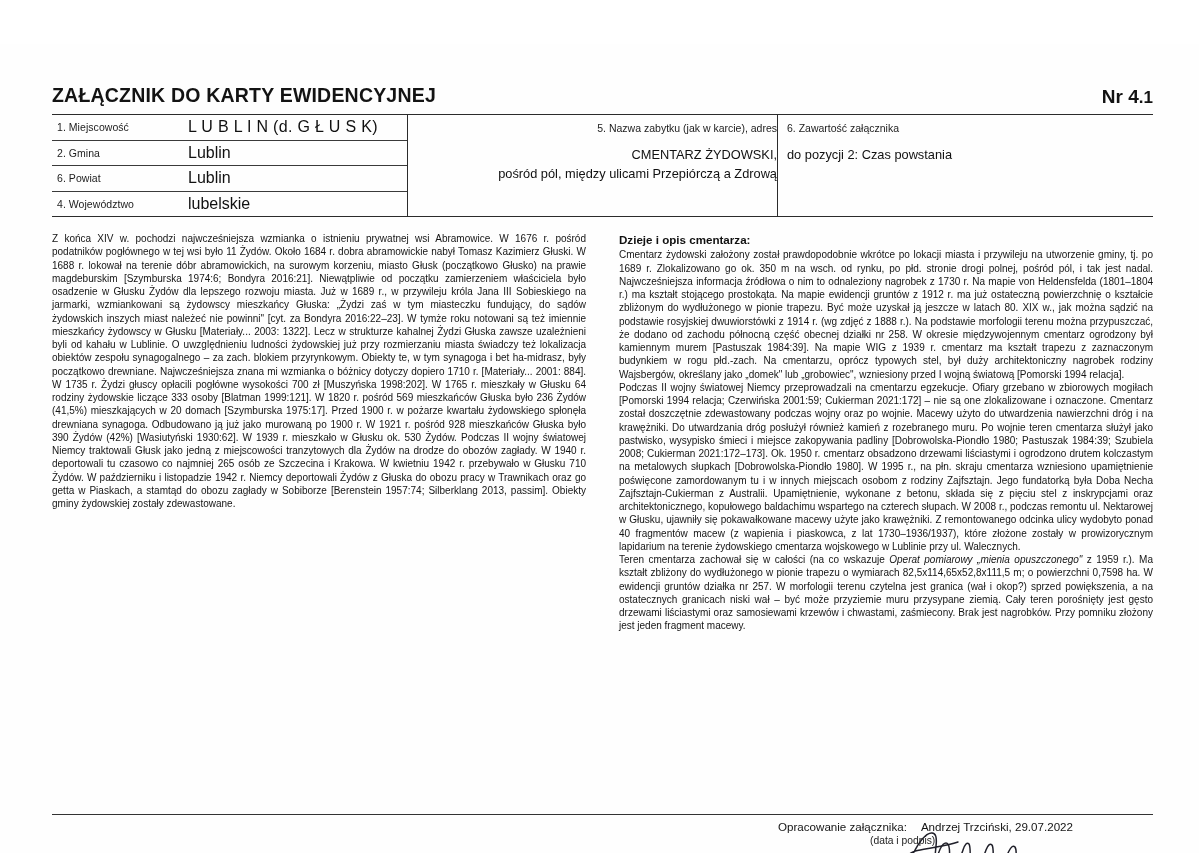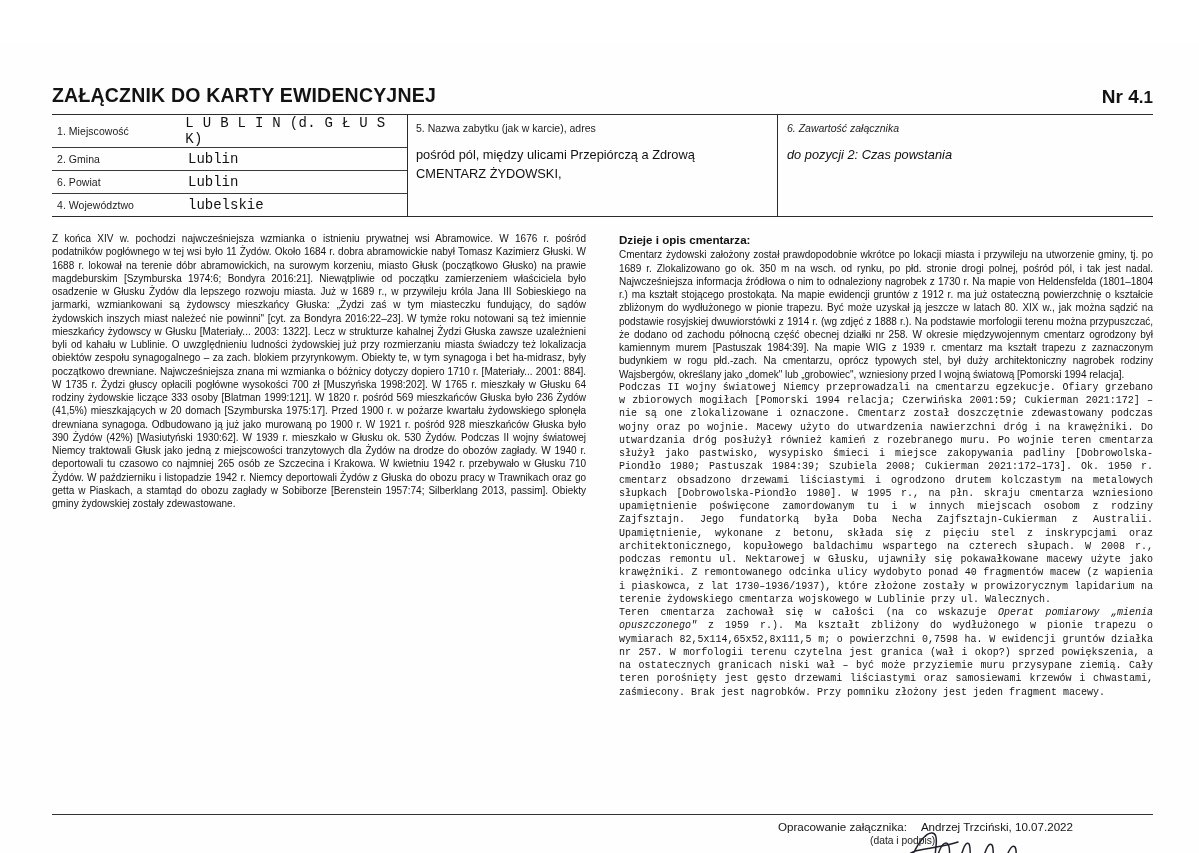--- a/index.html
+++ b/index.html
@@ -75,37 +75,36 @@
     padding-left: 5px;
   }
   .id-row:last-child { border-bottom: none; }
   .id-row-label {
     width: 131px;
     font-size: 10.5px;
     color: #1c1c1c;
     letter-spacing: 0.05px;
   }
   .id-row-value {
-    font-size: 14px;
+    font-size: 16px;
     color: #111;
-    font-family: Liberation Mono, monospace;
   }
   .id-row-value.spaced { letter-spacing: 0.3px; }
 
   .id-col-mid {
     width: 370px;
     box-sizing: border-box;
     border-right: 1.4px solid #2b2b2b;
     padding: 7px 0 0 8px;
+    text-align: right;
   }
   .id-col-right {
     flex: 1;
     box-sizing: border-box;
     padding: 7px 0 0 9px;
-    font-style: italic;
   }
   .cell-head {
     font-size: 10.5px;
     color: #1c1c1c;
     margin-bottom: 12px;
   }
   .cell-body {
     font-size: 12.8px;
     color: #111;
     line-height: 1.45;
@@ -132,21 +131,21 @@
   }
   .para {
     font-size: 10px;
     line-height: 1.325;
     text-align: justify;
     text-justify: inter-word;
     color: #141414;
     margin: 0;
     hyphens: none;
   }
-  .para + .para { margin-top: 0px; font-family: Liberation Mono, monospace; }
+  .para + .para { margin-top: 0px; }
   .para em { font-style: italic; }
 
   
   .footer-rule {
     position: absolute;
     left: 52px;
     top: 770px;
     width: 1101px;
     border-top: 1.5px solid #333;
   }
@@ -207,22 +206,22 @@
       </div>
       <div class="id-row">
         <div class="id-row-label">4. Województwo</div>
         <div class="id-row-value">lubelskie</div>
       </div>
     </div>
 
     <div class="id-col-mid">
       <div class="cell-head">5. Nazwa zabytku (jak w karcie), adres</div>
       <div class="cell-body">
+        <div>CMENTARZ ŻYDOWSKI,</div>
         <div>pośród pól, między ulicami Przepiórczą a Zdrową</div>
-        <div>CMENTARZ ŻYDOWSKI,</div>
       </div>
     </div>
 
     <div class="id-col-right">
       <div class="cell-head">6. Zawartość załącznika</div>
       <div class="cell-body">do pozycji 2: Czas powstania</div>
     </div>
 
   </div>
 
@@ -238,21 +237,21 @@
       <p class="para">Podczas II wojny światowej Niemcy przeprowadzali na cmentarzu egzekucje. Ofiary grzebano w zbiorowych mogiłach [Pomorski 1994 relacja; Czerwińska 2001:59; Cukierman 2021:172] – nie są one zlokalizowane i oznaczone. Cmentarz został doszczętnie zdewastowany podczas wojny oraz po wojnie. Macewy użyto do utwardzenia nawierzchni dróg i na krawężniki. Do utwardzania dróg posłużył również kamień z rozebranego muru. Po wojnie teren cmentarza służył jako pastwisko, wysypisko śmieci i miejsce zakopywania padliny [Dobrowolska-Piondło 1980; Pastuszak 1984:39; Szubiela 2008; Cukierman 2021:172–173]. Ok. 1950 r. cmentarz obsadzono drzewami liściastymi i ogrodzono drutem kolczastym na metalowych słupkach [Dobrowolska-Piondło 1980]. W 1995 r., na płn. skraju cmentarza wzniesiono upamiętnienie poświęcone zamordowanym tu i w innych miejscach osobom z rodziny Zajfsztajn. Jego fundatorką była Doba Necha Zajfsztajn-Cukierman z Australii. Upamiętnienie, wykonane z betonu, składa się z pięciu stel z inskrypcjami oraz architektonicznego, kopułowego baldachimu wspartego na czterech słupach. W 2008 r., podczas remontu ul. Nektarowej w Głusku, ujawniły się pokawałkowane macewy użyte jako krawężniki. Z remontowanego odcinka ulicy wydobyto ponad 40 fragmentów macew (z wapienia i piaskowca, z lat 1730–1936/1937), które złożone zostały w prowizorycznym lapidarium na terenie żydowskiego cmentarza wojskowego w Lublinie przy ul. Walecznych.</p>
       <p class="para"><span>Teren cmentarza zachował się w całości (na co wskazuje </span><em>Operat pomiarowy „mienia opuszczonego"</em><span> z 1959 r.). Ma kształt zbliżony do wydłużonego w pionie trapezu o wymiarach 82,5x114,65x52,8x111,5 m; o powierzchni 0,7598 ha. W ewidencji gruntów działka nr 257. W morfologii terenu czytelna jest granica (wał i okop?) sprzed powiększenia, a na ostatecznych granicach niski wał – być może przyziemie muru przysypane ziemią.  Cały teren porośnięty jest gęsto drzewami liściastymi oraz samosiewami krzewów i chwastami, zaśmiecony. Brak jest nagrobków. Przy pomniku złożony jest jeden fragment macewy.</span></p>
     </div>
 
   </div>
 
   <div class="footer-rule"></div>
   <div class="footer-block">
     <div class="footer-line1">
       <span>Opracowanie załącznika:</span>
-      <span class="footer-author">Andrzej Trzciński, 10.07.2022</span>
+      <span class="footer-author">Andrzej Trzciński, 29.07.2022</span>
     </div>
     <div class="footer-sub">(data i podpis)</div>
   </div>
 
   <svg class="signature" viewBox="0 0 190 80">
     <path d="M8 30 C14 18, 20 10, 26 9 C31 8, 32 14, 31 22 C30 34, 28 50, 27 62 C26 70, 25 74, 23 74 C20 74, 14 62, 9 50 C5 41, 3 34, 4 31 C6 27, 14 26, 26 24 C38 22, 48 20, 53 18" fill="none" stroke="#20202a" stroke-width="1.5" stroke-linecap="round"></path>
     <path d="M31 38 C33 28, 37 19, 41 19 C45 19, 45 29, 44 37 C43 44, 43 48, 46 48 C51 48, 55 35, 58 26 C60 20, 62 18, 64 20 C66 23, 65 34, 65 41 C65 46, 66 48, 69 47 C74 45, 78 34, 81 26 C83 21, 85 19, 87 21 C89 24, 88 33, 88 39 C88 43, 89 45, 92 44 C97 42, 101 33, 104 27 C106 23, 108 21, 110 23 C112 26, 111 32, 111 36 C111 39, 113 40, 116 38 C119 36, 122 32, 124 30" fill="none" stroke="#20202a" stroke-width="1.5" stroke-linecap="round"></path>
   </svg>
 
 </div>

